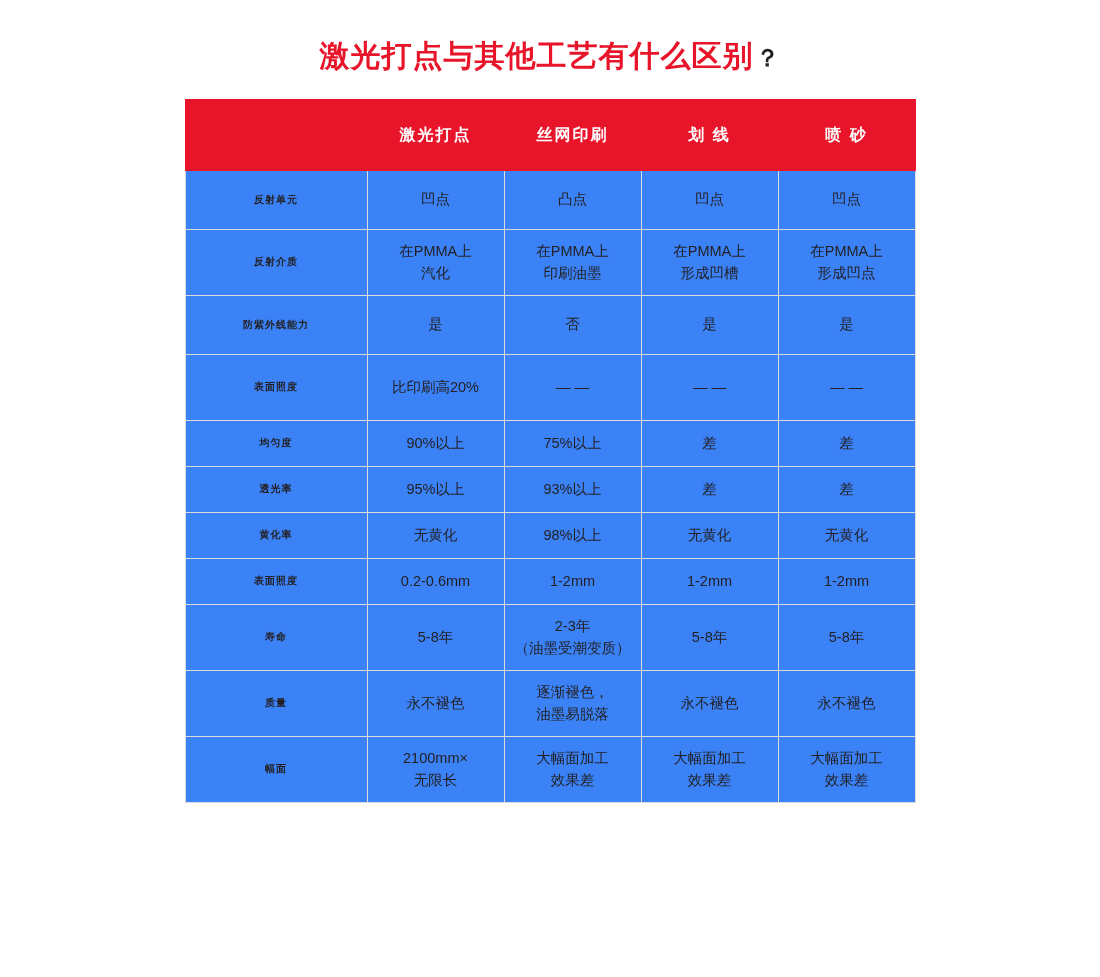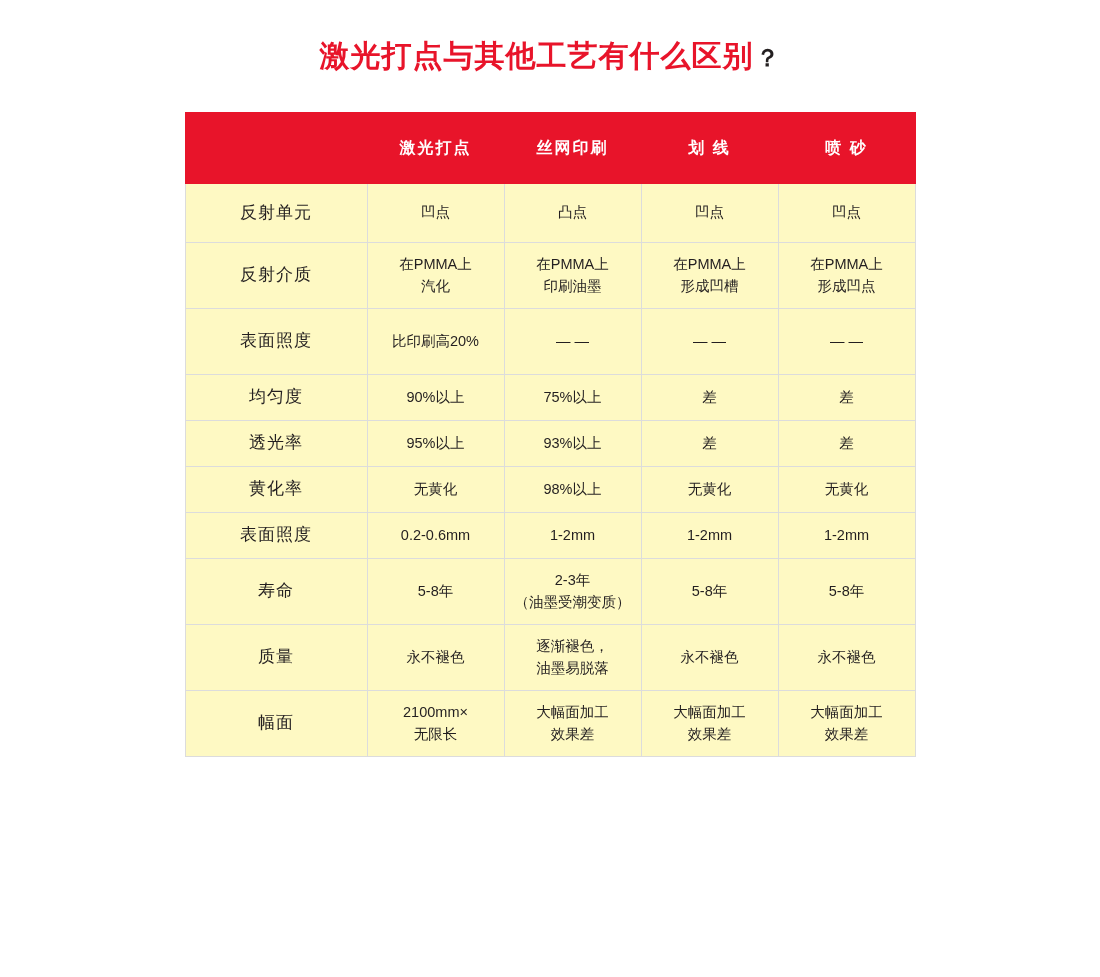--- a/index.html
+++ b/index.html
@@ -36,22 +36,21 @@
   .title .qmark {
     color: #231f20;
     font-weight: bold;
     font-size: 24px;
     padding-left: 2px;
   }
   table.compare {
     width: 730px;
     border-collapse: collapse;
     table-layout: fixed;
-    background: #fef9c3;
-    margin-top: 13px;
+    background: #3b82f6;
   }
   table.compare col.c0 { width: 182px; }
   table.compare col.c1 { width: 137px; }
   table.compare col.c2 { width: 137px; }
   table.compare col.c3 { width: 137px; }
   table.compare col.c4 { width: 137px; }
 
   table.compare th, table.compare td {
     border: 1px solid #dcdcdc;
     text-align: center;
@@ -67,22 +66,22 @@
     border-color: #e8142a;
     font-weight: bold;
     height: 58px;
     font-size: 16px;
     letter-spacing: 2px;
   }
   table.compare thead th.blank {
     background: #e8142a;
   }
   table.compare tbody th.rowhead {
-    font-weight: normal;
-    font-size: 17px;
+    font-weight: bold;
+    font-size: 10px;
     letter-spacing: 1px;
   }
   table.compare tbody tr { height: 46px; }
   table.compare tbody tr.tall { height: 59px; }
   table.compare tbody tr.tall2 { height: 66px; }
   .cell-lines span { display: block; }
 </style>
 </head>
 <body>
 
@@ -154,20 +153,43 @@
               <span>形成凹槽</span>
             </div>
           </td>
           <td>
             <div class="cell-lines">
               <span>在PMMA上</span>
               <span>形成凹点</span>
             </div>
           </td>
         </tr>
+        <tr class="tall">
+          <th class="rowhead">防紫外线能力</th>
+          <td>
+            <div class="cell-lines">
+              <span>是</span>
+            </div>
+          </td>
+          <td>
+            <div class="cell-lines">
+              <span>否</span>
+            </div>
+          </td>
+          <td>
+            <div class="cell-lines">
+              <span>是</span>
+            </div>
+          </td>
+          <td>
+            <div class="cell-lines">
+              <span>是</span>
+            </div>
+          </td>
+        </tr>
         <tr class="tall2">
           <th class="rowhead">表面照度</th>
           <td>
             <div class="cell-lines">
               <span>比印刷高20%</span>
             </div>
           </td>
           <td>
             <div class="cell-lines">
               <span>— —</span>

